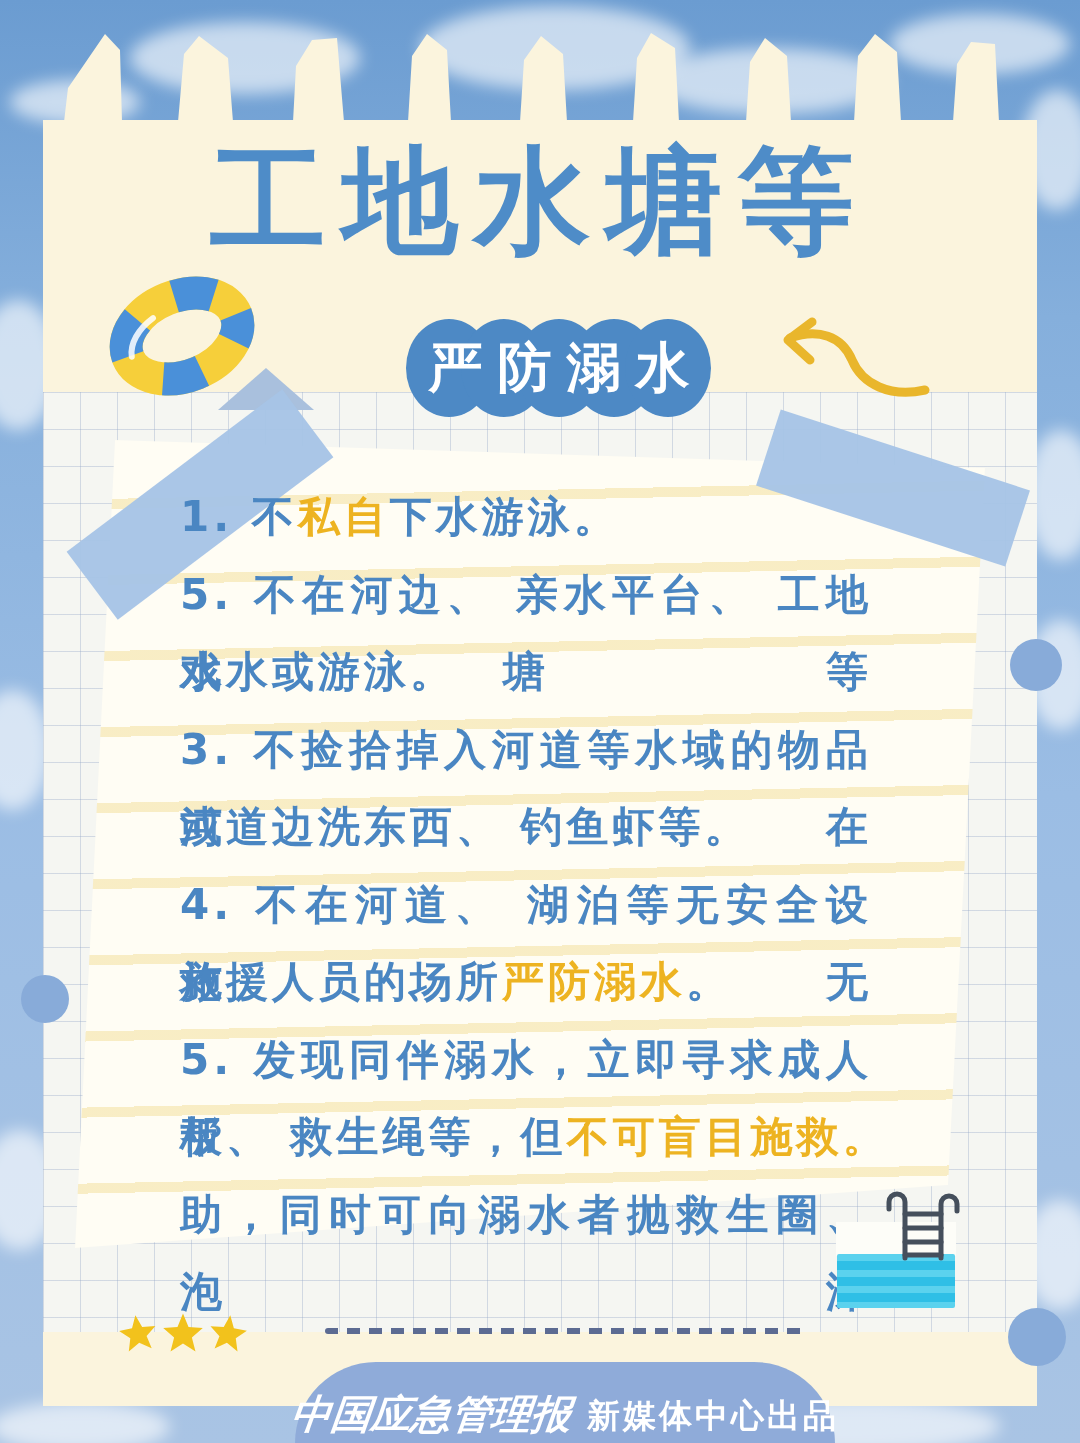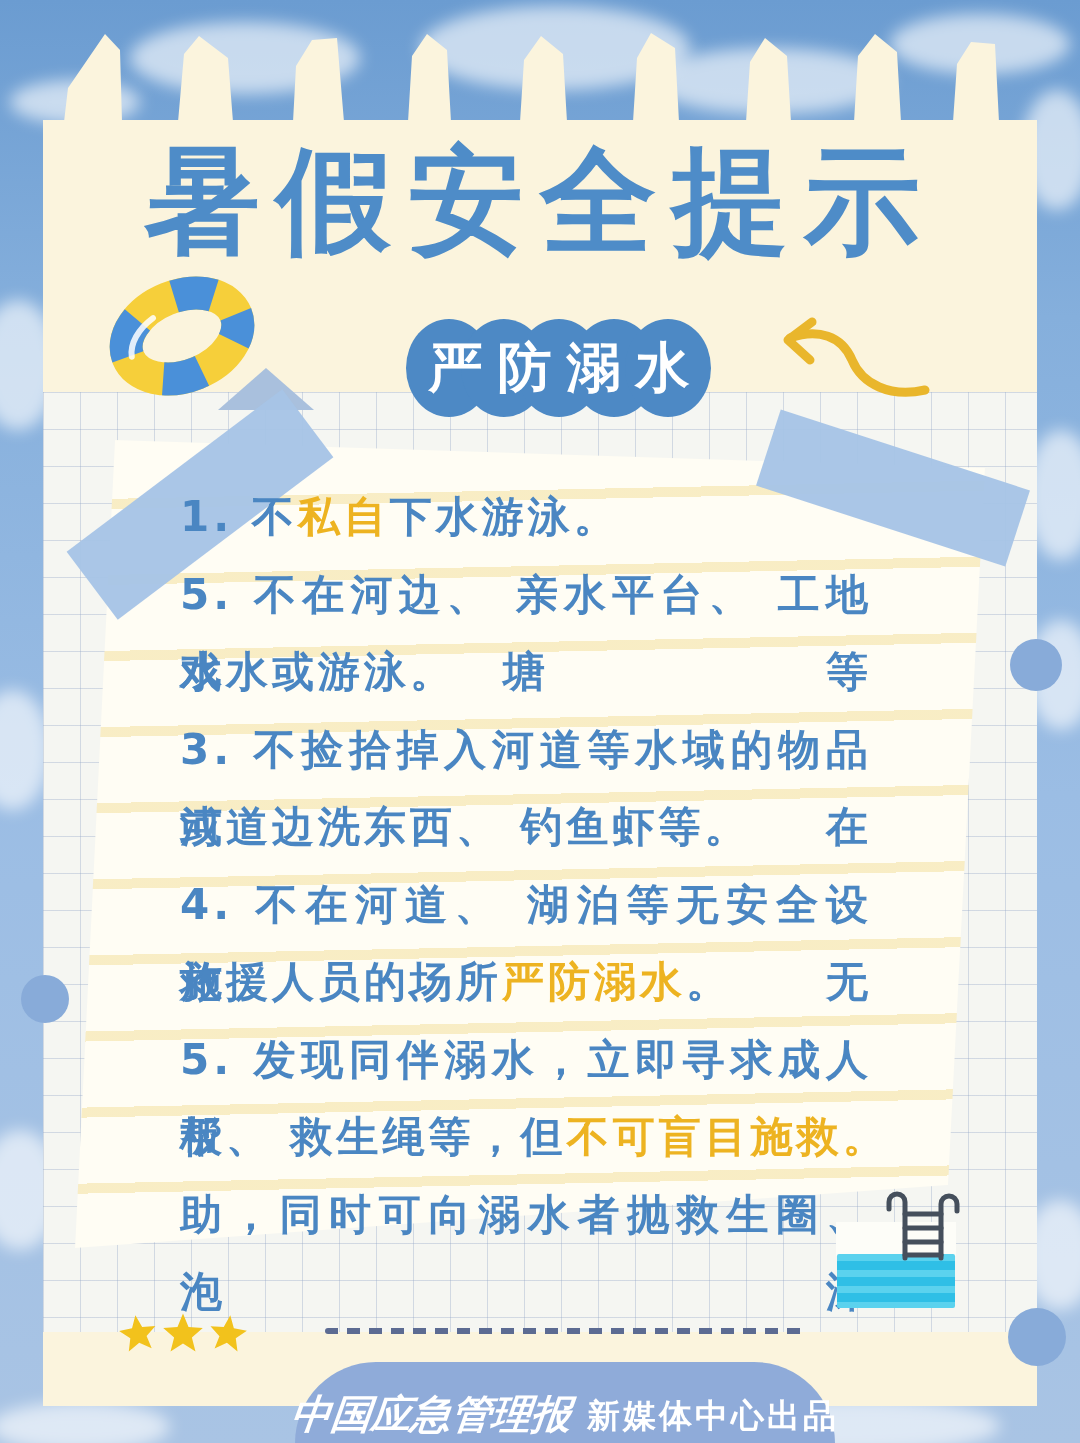--- a/index.html
+++ b/index.html
@@ -127,21 +127,21 @@
       408,122 412,56 427,34 447,50 451,122
       520,122 524,60 541,36 563,54 567,122
       633,122 637,58 651,33 675,48 679,122
       746,122 750,62 765,38 787,56 791,122
       854,122 858,56 875,34 897,52 901,122
       953,122 957,64 971,42 995,44 999,122
       1037,122 1037,135 43,135"></polygon>
   </svg>
   <div class="abs paper"></div>
 
-  <div class="abs title">暑假安全提示</div>
+  <div class="abs title">工地水塘等</div>
 
   <div class="abs grid-panel"></div>
   <div class="abs deco-triangle"></div>
 
   <div class="abs note"></div>
 
   <div class="abs tape tape-left"></div>
   <div class="abs tape tape-right"></div>
 
   <div class="abs badge">

